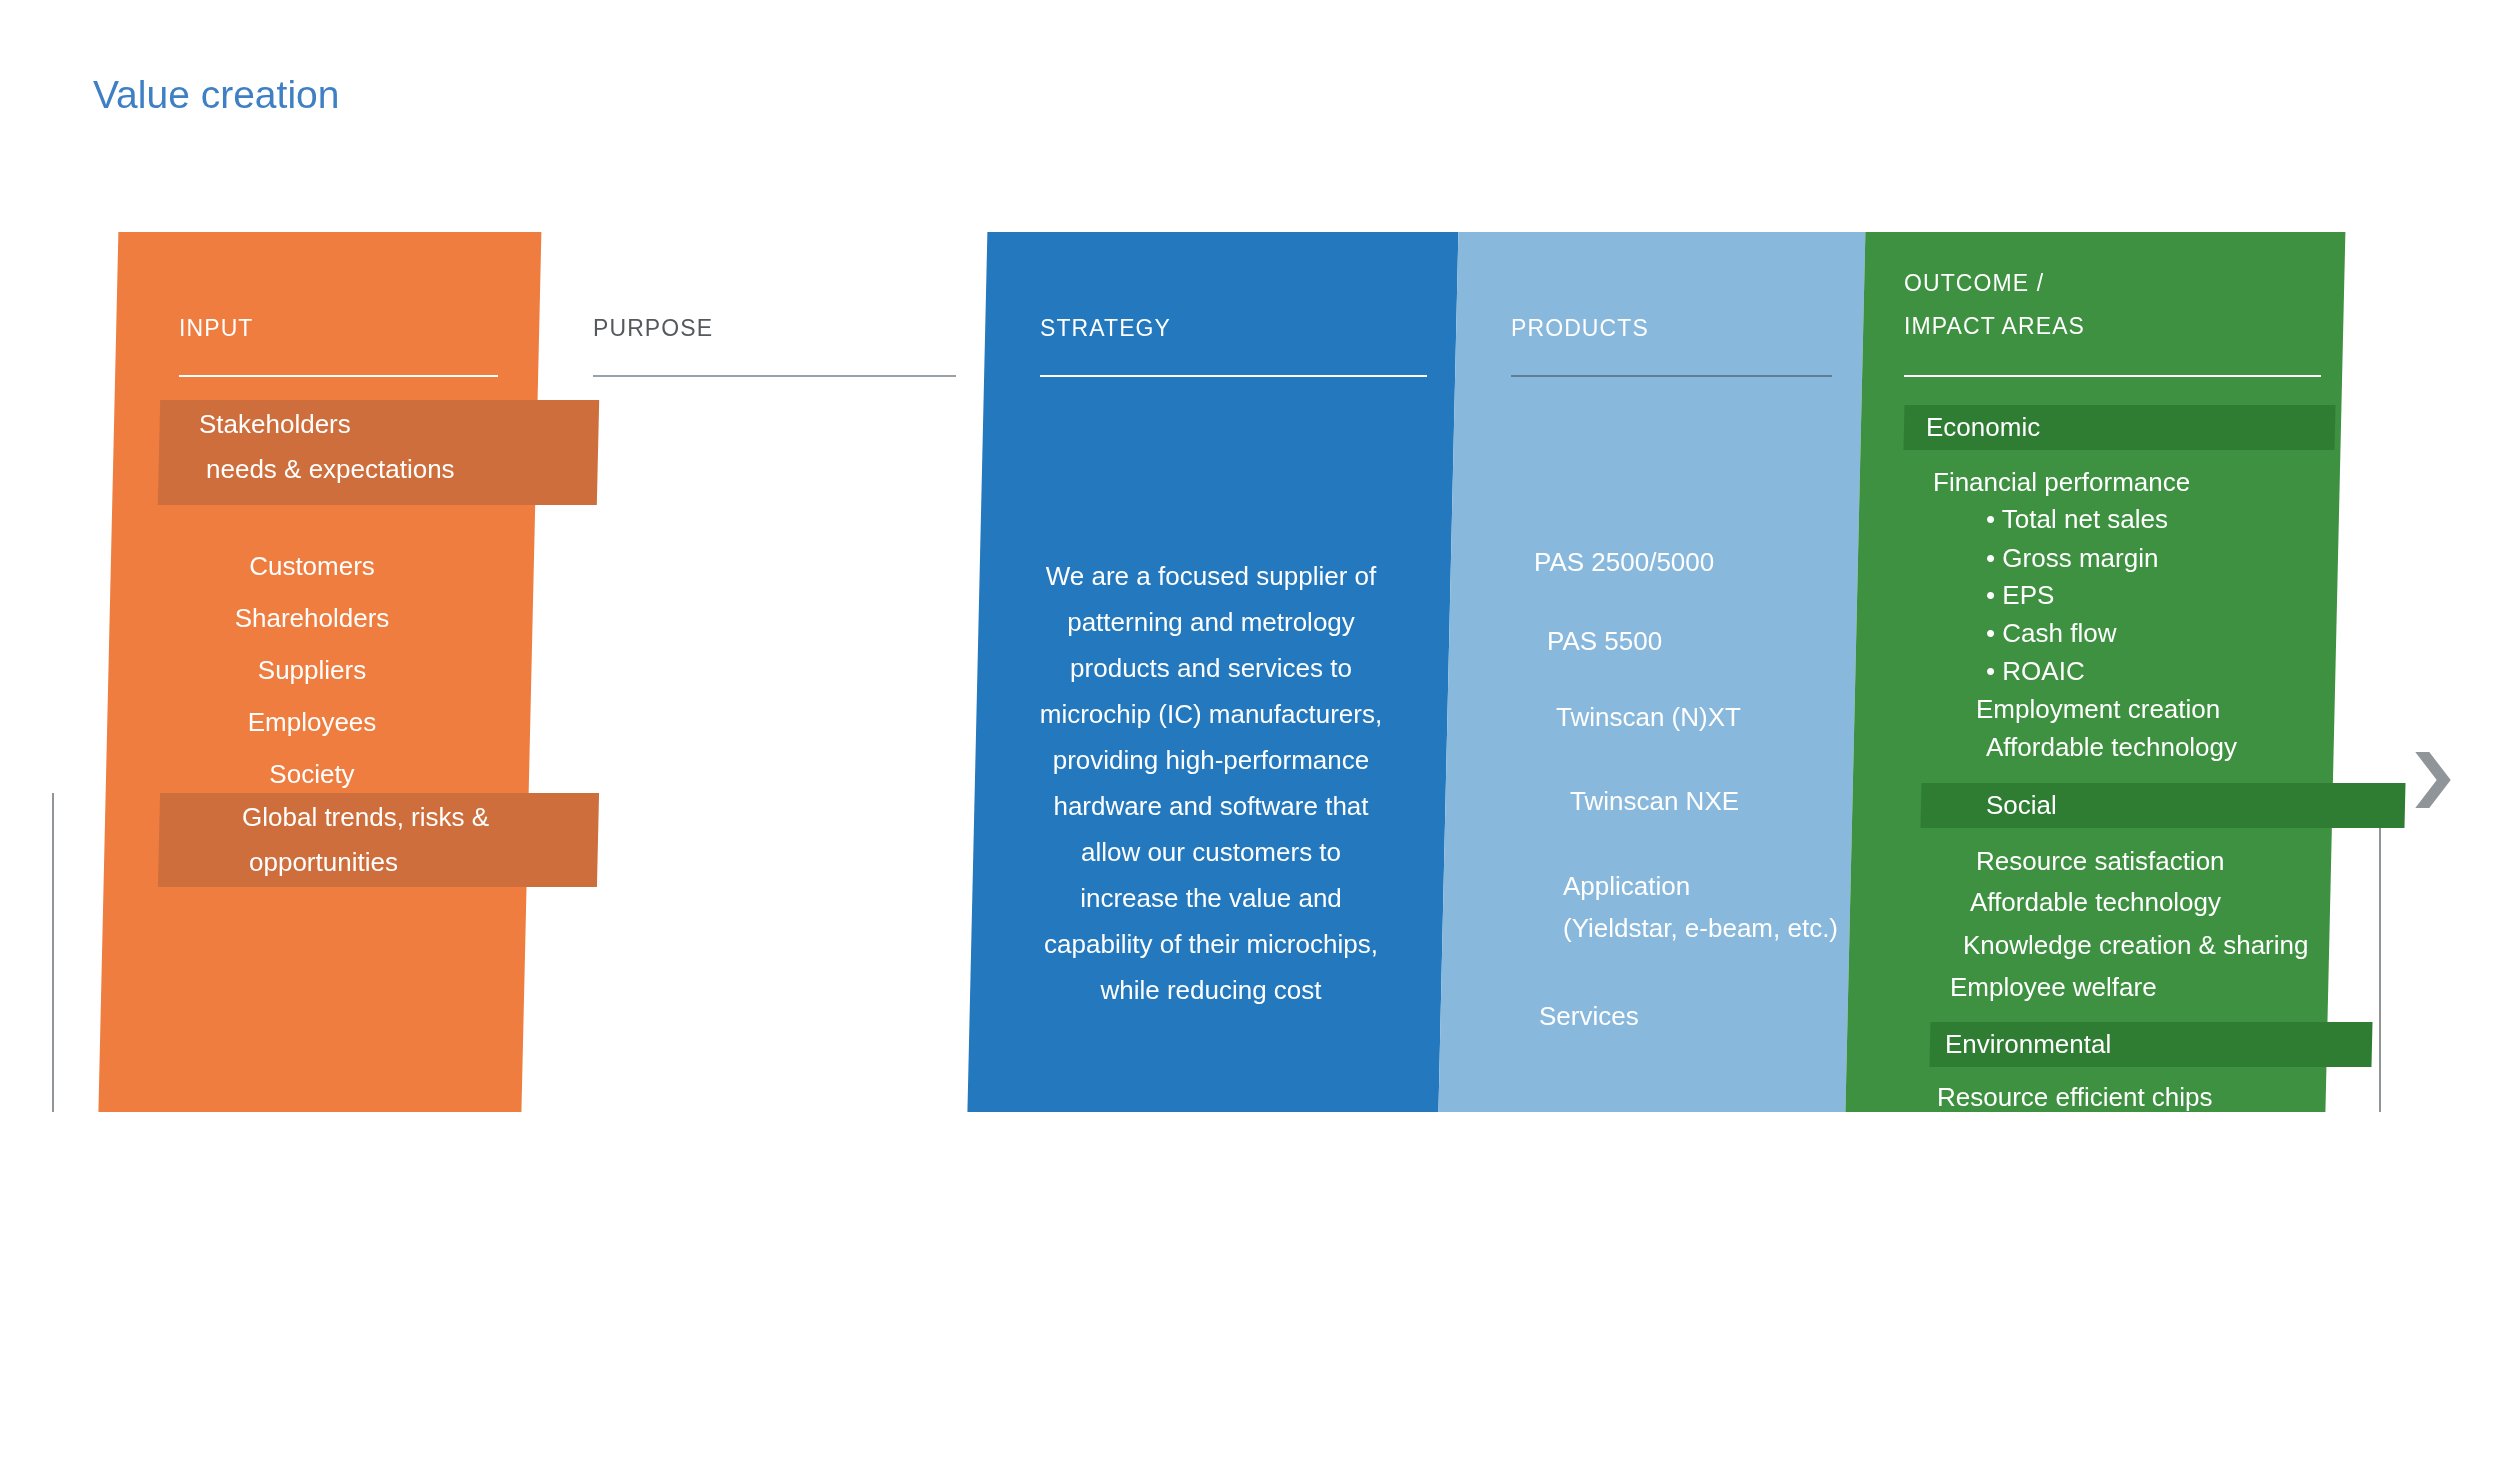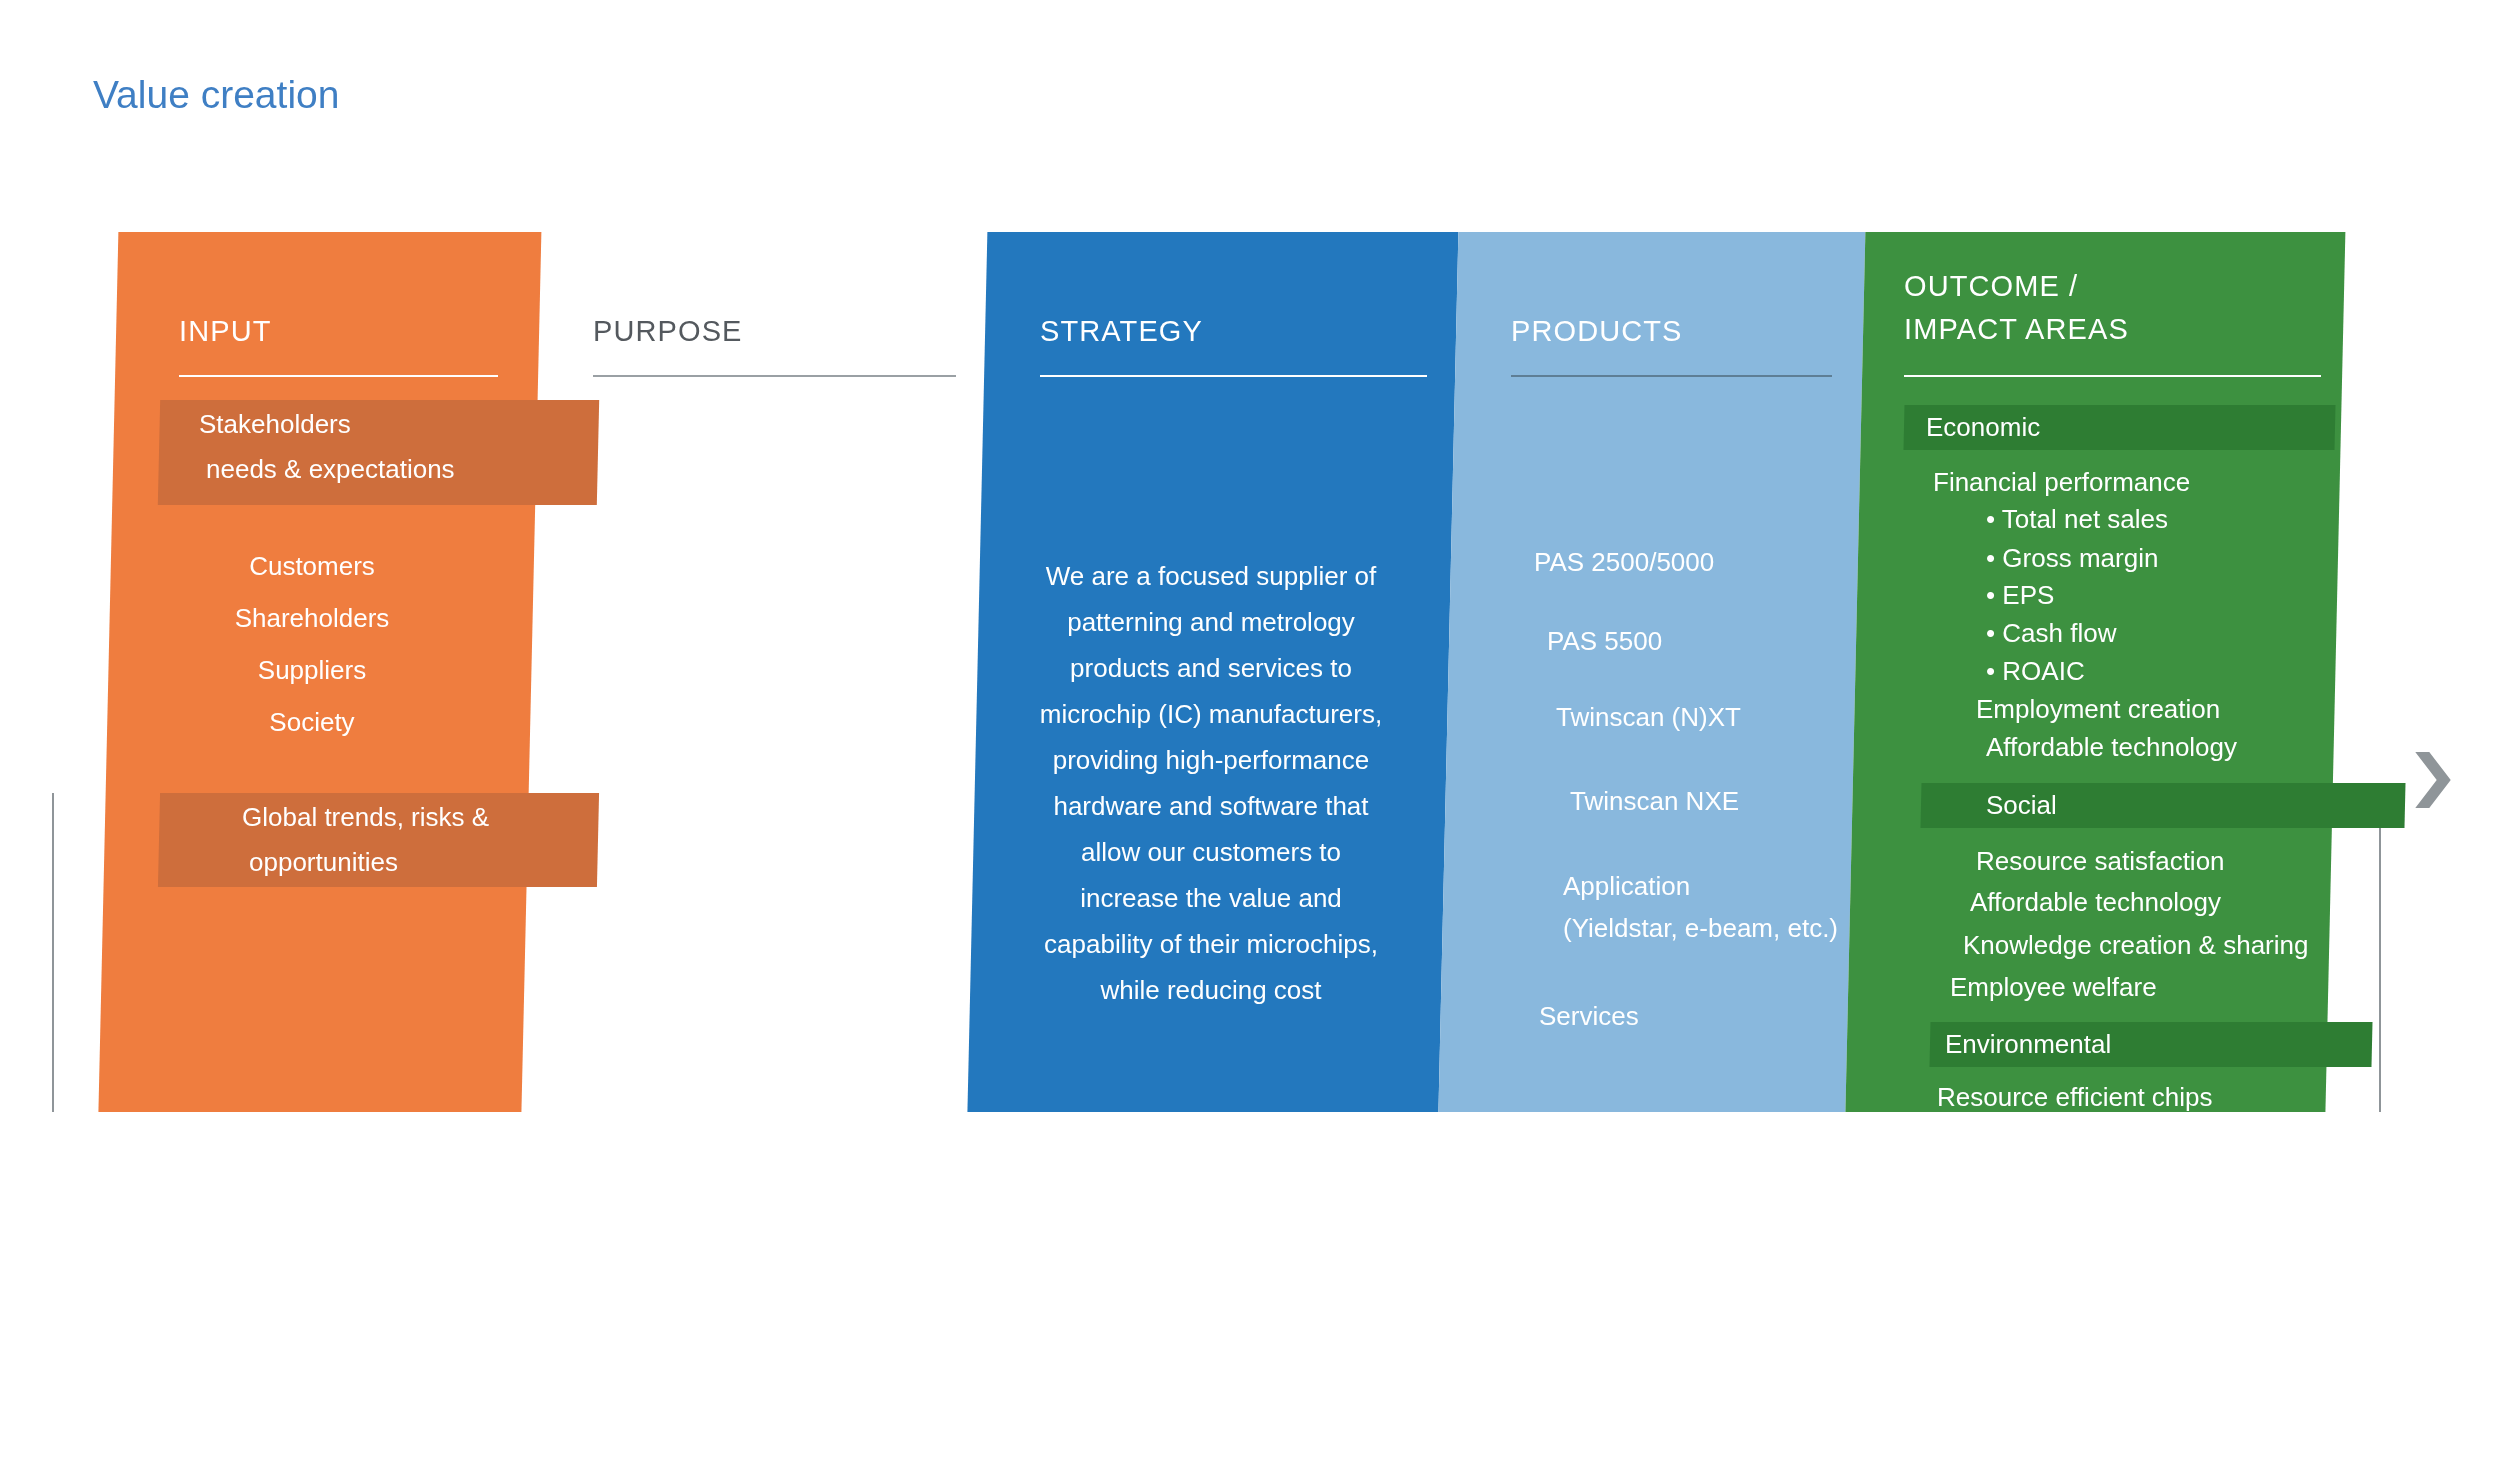--- a/index.html
+++ b/index.html
@@ -14,21 +14,21 @@
   .col-orange { background:var(--orange); }
   .col-blue   { background:var(--blue); }
   .col-lblue  { background:var(--light_blue); }
   .col-green  { background:var(--green); }
 
   
   .band { position:absolute; transform:skewX(-1.3deg); }
   .band-orange { background:var(--orange_band); }
   .band-green  { background:var(--green_band); }
 
-  .h { position:absolute; font-size:29px; letter-spacing:1.1px; color:#fff; white-space:nowrap; font-weight:400; }
+  .h { position:absolute; font-size:23px; letter-spacing:1.1px; color:#fff; white-space:nowrap; font-weight:400; }
   .h.dark { color:var(--text_gray); }
   .rule { position:absolute; height:1.9px; background:#fff; }
   .rule.gray { background:var(--rule_gray); }
   .rule.mid  { background:var(--products_rule); }
 
   .t { position:absolute; font-size:26px; color:#fff; white-space:nowrap; }
   .bandlabel { line-height:45px; }
 
   .para { position:absolute; font-size:26px; line-height:46px; text-align:center; white-space:pre-line; color:#fff; }
   .para.dark { color:var(--text_gray); }
@@ -94,20 +94,21 @@
   <div class="h" style="left:1904px; top:313px;">IMPACT AREAS</div>
   <div class="rule" style="left:1904px; top:375px; width:417px;"></div>
 
   <div class="t" style="left:199px; top:409px;">Stakeholders</div>
   <div class="t" style="left:206px; top:454px;">needs &amp; expectations</div>
 
   <div class="centerlist">
     <div class="li">Customers</div>
     <div class="li">Shareholders</div>
     <div class="li">Suppliers</div>
+    <div class="li">Employees</div>
     <div class="li">Society</div>
   </div>
 
   <div class="t" style="left:242px; top:802px;text-align:center;">Global trends, risks &amp;</div>
   <div class="t" style="left:249px; top:847px;">opportunities</div>
 
   <svg class="icon" style="left:239px; top:1129px;" width="139" height="141" viewBox="0 0 148 150">
     <circle cx="74" cy="12" r="8" fill="#fff"></circle>
     <path d="M60,36 a14,14 0 0 1 28,0 z" fill="#fff"></path>
     <rect x="56" y="54" width="36" height="36" rx="4" fill="none" stroke="#fff" stroke-width="5"></rect>

